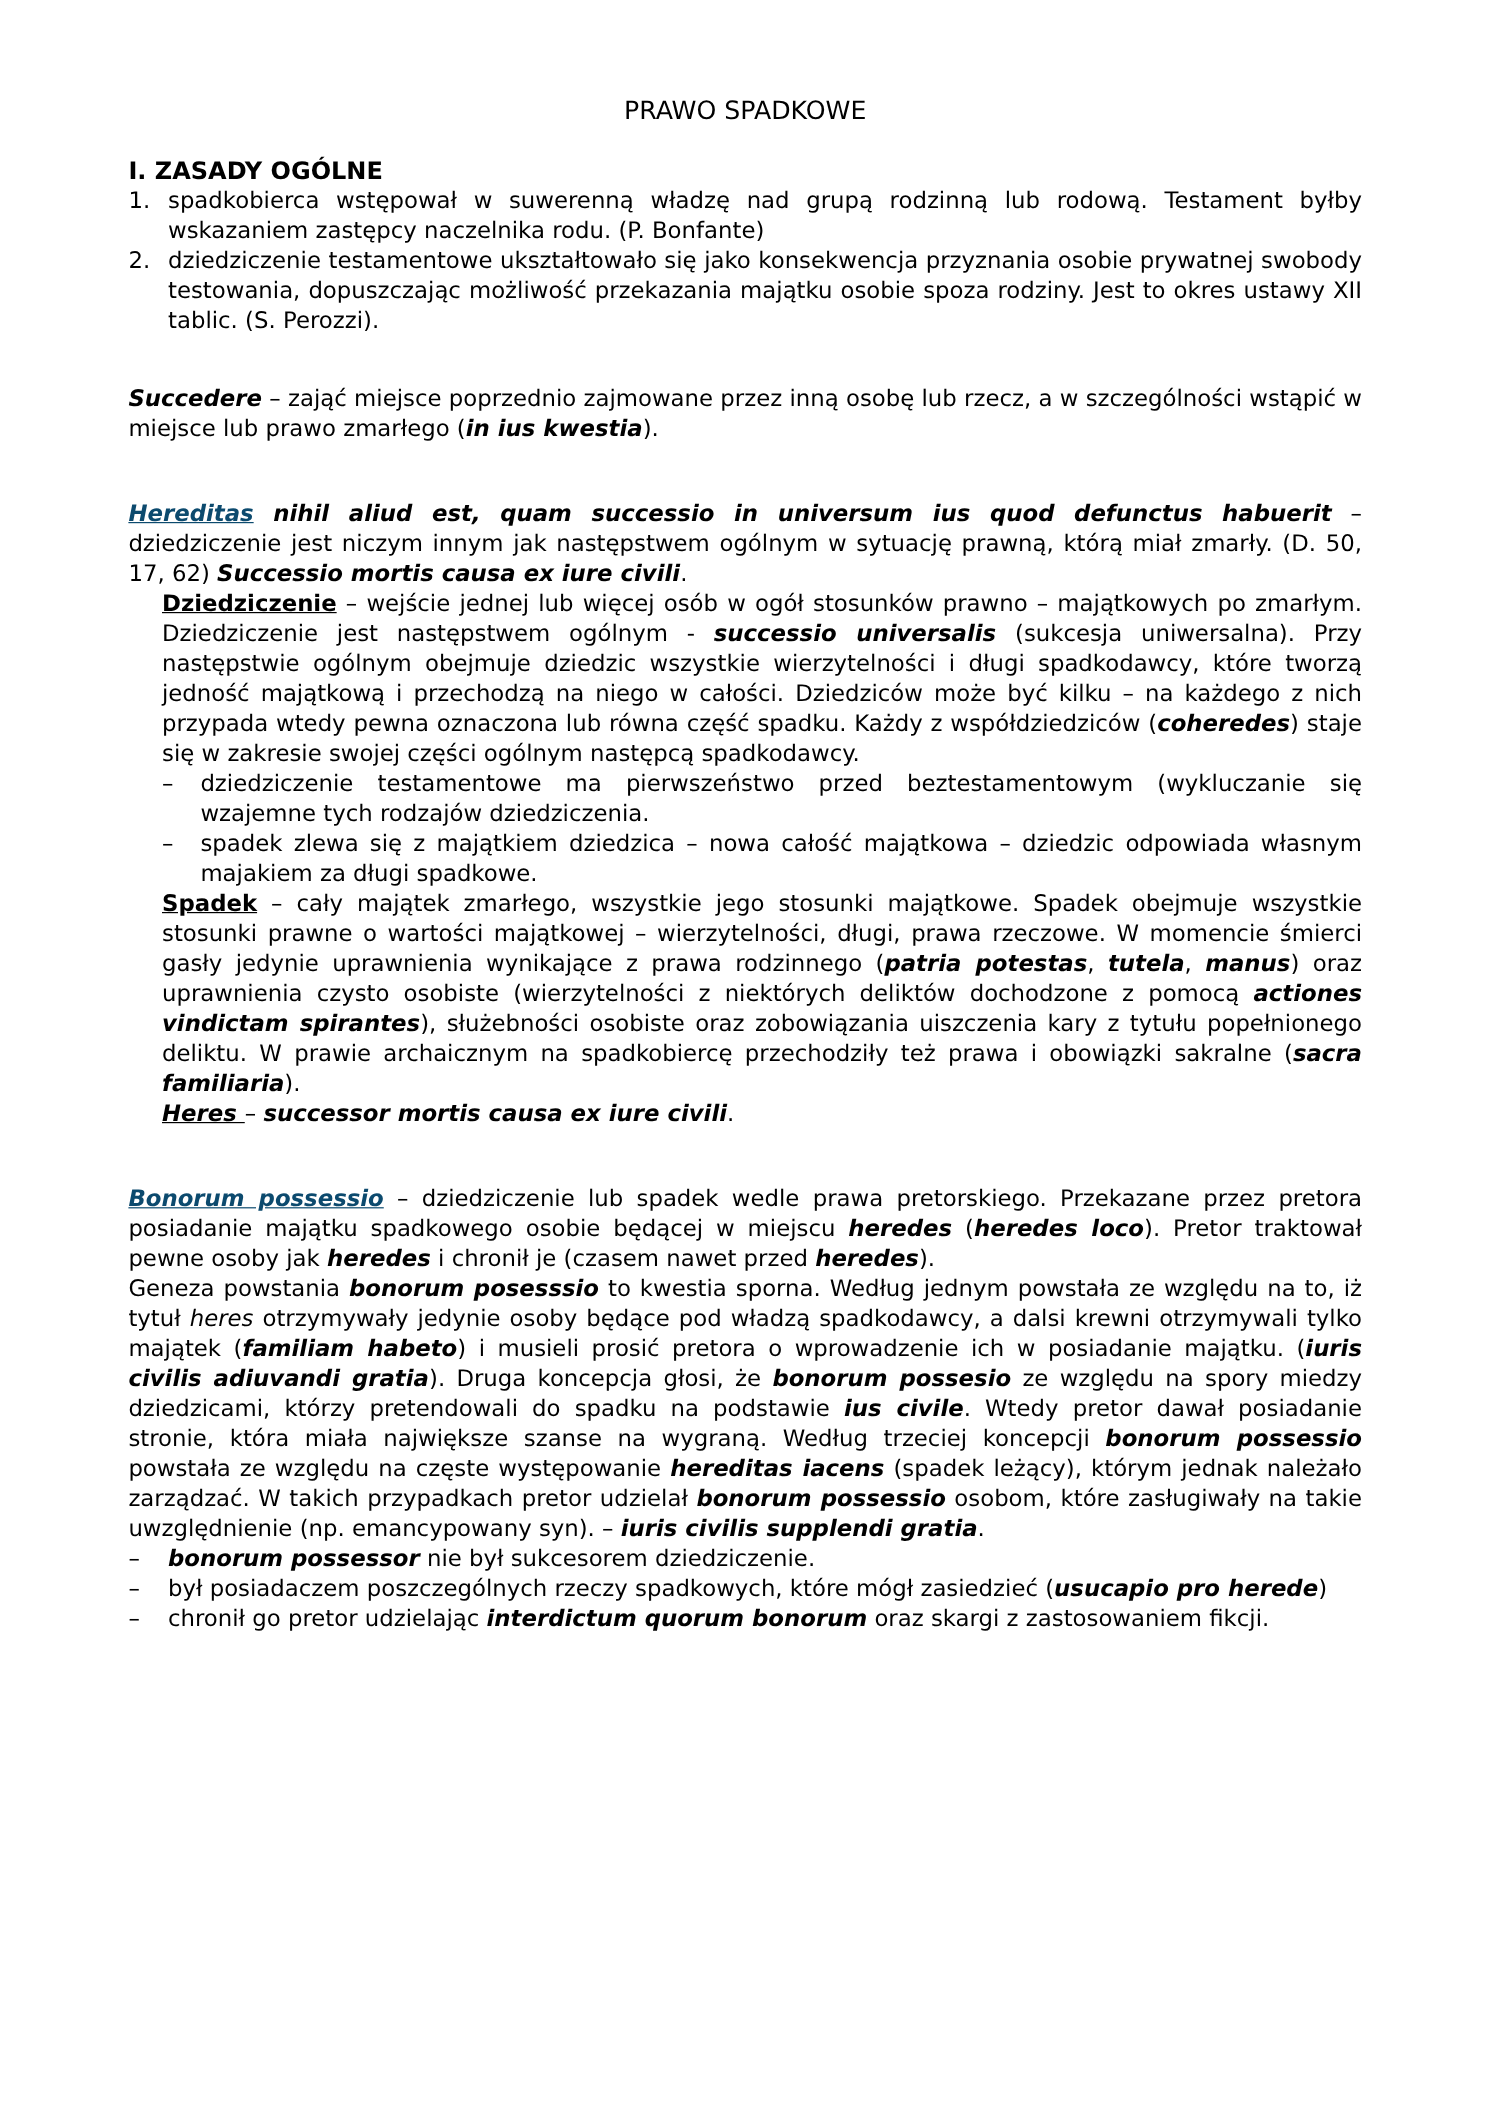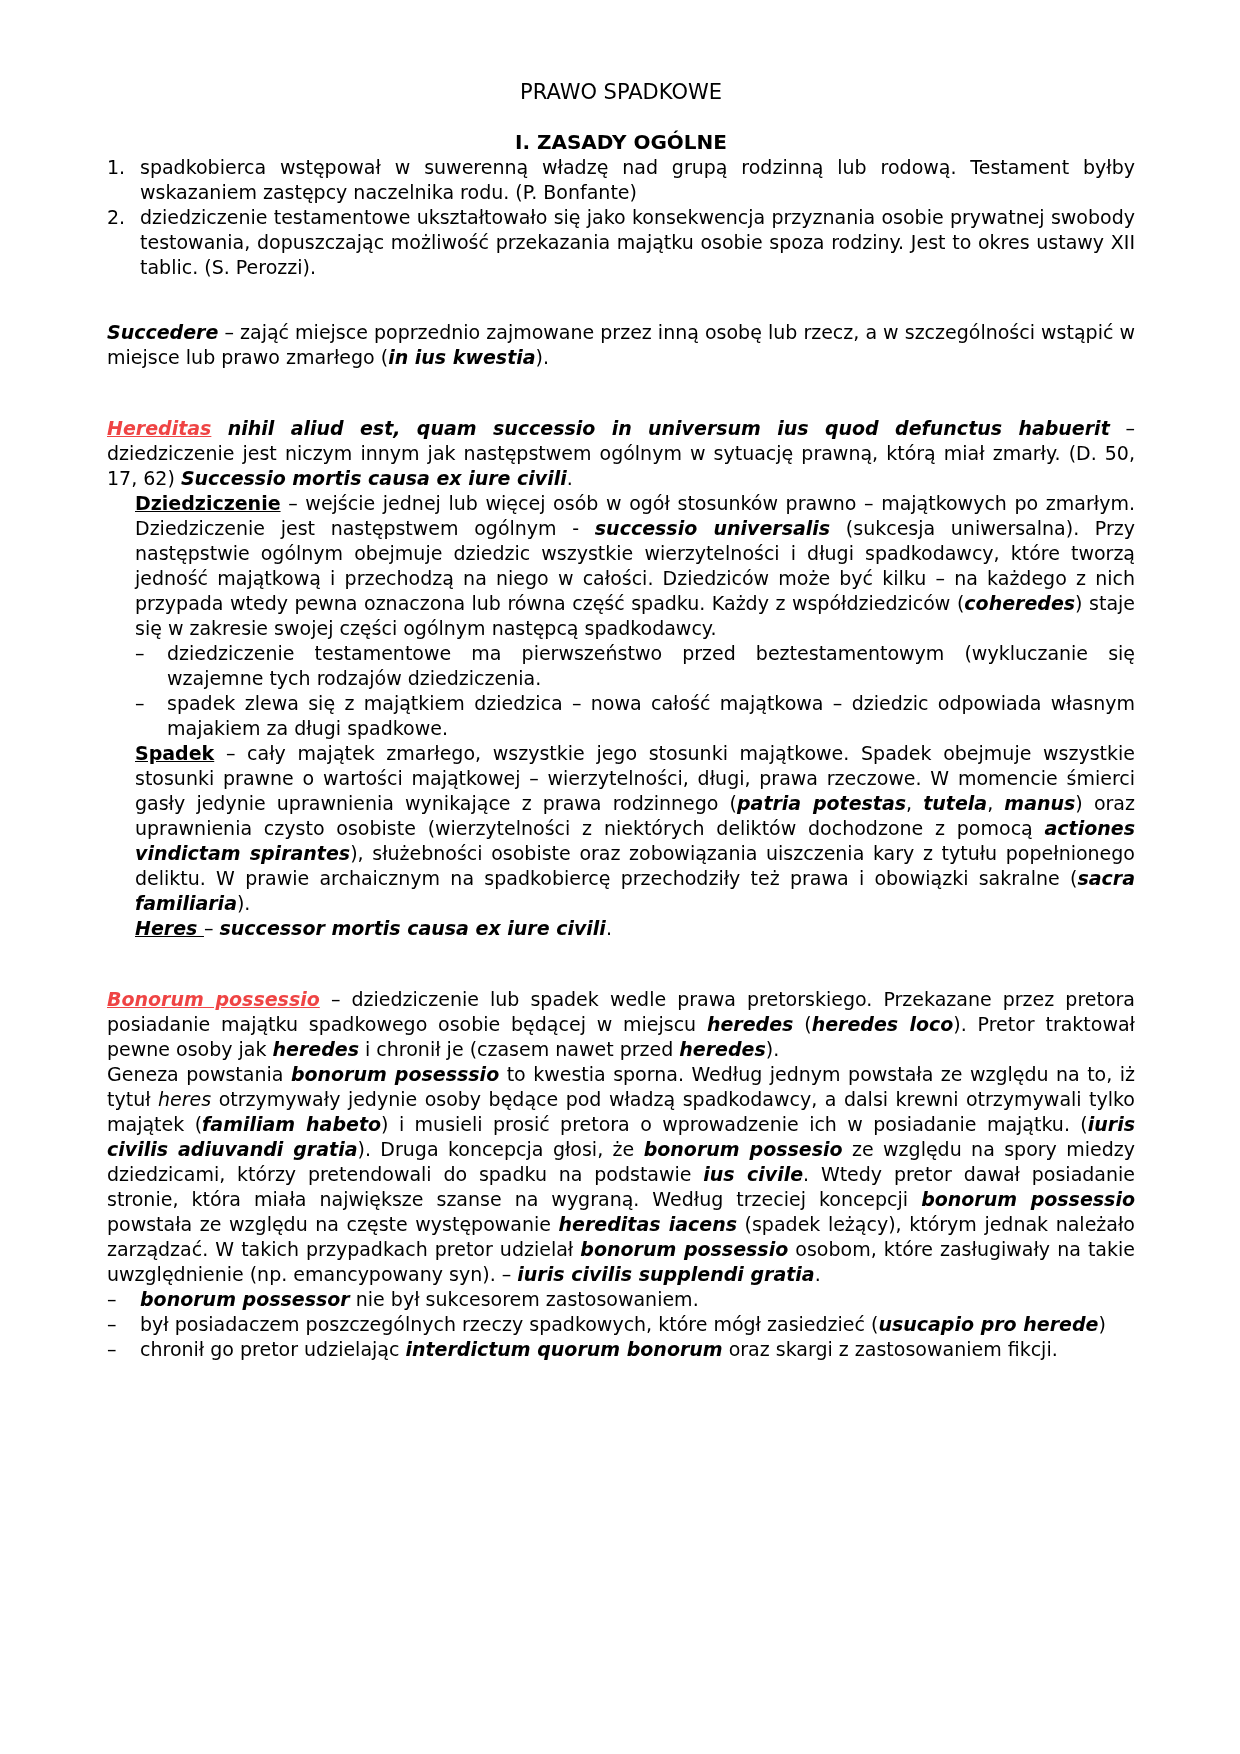--- a/index.html
+++ b/index.html
@@ -14,43 +14,43 @@
   .block { text-align:justify; }
   .title { text-align:center; font-weight:normal; font-size:21px; }
   .h1 { font-weight:bold; font-size:20px; text-align:left; }
   .bold-head { text-align:left; }
   .indent1 { margin-left:28px; }
   .li { position:relative; }
   .li > .marker { position:absolute; left:0; top:0; }
   .num { padding-left:33px; }
   .dash1 { padding-left:33px; }
   .dash2 { margin-left:28px; padding-left:32px; }
-  .mt1 { margin-top:25px;text-align:center; }
+  .mt1 { margin-top:25px; }
   .mt15 { margin-top:40px; }
   .mt2 { margin-top:46px; }
   .bold { font-weight:bold; }
   .italic { font-style:italic; }
   .underline { text-decoration:underline; }
-  .red { color:#ef4444; }
+  .red { color:#0c4a6e; }
 </style>
 </head>
 <body>
 
 <div class="page">
   <div class="block title">PRAWO SPADKOWE</div>
   <div>
       <div class="block h1 mt1"><span class="bold">I. ZASADY OGÓLNE</span></div>
       <div class="block li num"><span class="marker">1.</span><span>spadkobierca wstępował w suwerenną władzę nad grupą rodzinną lub rodową. Testament byłby wskazaniem zastępcy naczelnika rodu. (P. Bonfante)</span></div>
       <div class="block li num"><span class="marker">2.</span><span>dziedziczenie testamentowe ukształtowało się jako konsekwencja przyznania osobie prywatnej swobody testowania, dopuszczając możliwość przekazania majątku osobie spoza rodziny. Jest to okres ustawy XII tablic. (S. Perozzi).</span></div>
       <div class="block mt15"><span class="bold italic">Succedere</span><span> – zająć miejsce poprzednio zajmowane przez inną osobę lub rzecz, a w szczególności wstąpić w miejsce lub prawo zmarłego (</span><span class="bold italic">in ius kwestia</span><span>).</span></div>
       <div class="block mt2"><span class="red bold italic underline">Hereditas</span><span class="bold italic"> nihil aliud est, quam successio in universum ius quod defunctus habuerit</span><span> – dziedziczenie jest niczym innym jak następstwem ogólnym w sytuację prawną, którą miał zmarły. (D. 50, 17, 62) </span><span class="bold italic">Successio mortis causa ex iure civili</span><span>.</span></div>
       <div class="block indent1"><span class="bold underline">Dziedziczenie</span><span> – wejście jednej lub więcej osób w ogół stosunków prawno – majątkowych po zmarłym. Dziedziczenie jest następstwem ogólnym - </span><span class="bold italic">successio universalis</span><span> (sukcesja uniwersalna). Przy następstwie ogólnym obejmuje dziedzic wszystkie wierzytelności i długi spadkodawcy, które tworzą jedność majątkową i przechodzą na niego w całości. Dziedziców może być kilku – na każdego z nich przypada wtedy pewna oznaczona lub równa część spadku. Każdy z współdziedziców (</span><span class="bold italic">coheredes</span><span>) staje się w zakresie swojej części ogólnym następcą spadkodawcy.</span></div>
       <div class="block li dash2"><span class="marker">–</span><span>dziedziczenie testamentowe ma pierwszeństwo przed beztestamentowym (wykluczanie się wzajemne tych rodzajów dziedziczenia.</span></div>
       <div class="block li dash2"><span class="marker">–</span><span>spadek zlewa się z majątkiem dziedzica – nowa całość majątkowa – dziedzic odpowiada własnym majakiem za długi spadkowe.</span></div>
       <div class="block indent1"><span class="bold underline">Spadek</span><span> – cały majątek zmarłego, wszystkie jego stosunki majątkowe. Spadek obejmuje wszystkie stosunki prawne o wartości majątkowej – wierzytelności, długi, prawa rzeczowe. W momencie śmierci gasły jedynie uprawnienia wynikające z prawa rodzinnego (</span><span class="bold italic">patria potestas</span><span>, </span><span class="bold italic">tutela</span><span>, </span><span class="bold italic">manus</span><span>) oraz uprawnienia czysto osobiste (wierzytelności z niektórych deliktów dochodzone z pomocą </span><span class="bold italic">actiones vindictam spirantes</span><span>), służebności osobiste oraz zobowiązania uiszczenia kary z tytułu popełnionego deliktu. W prawie archaicznym na spadkobiercę przechodziły też prawa i obowiązki sakralne (</span><span class="bold italic">sacra familiaria</span><span>).</span></div>
       <div class="block indent1"><span class="bold italic underline">Heres </span><span>– </span><span class="bold italic">successor mortis causa ex iure civili</span><span>.</span></div>
       <div class="block mt2"><span class="red bold italic underline">Bonorum possessio</span><span> – dziedziczenie lub spadek wedle prawa pretorskiego. Przekazane przez pretora posiadanie majątku spadkowego osobie będącej w miejscu </span><span class="bold italic">heredes</span><span> (</span><span class="bold italic">heredes loco</span><span>). Pretor traktował pewne osoby jak </span><span class="bold italic">heredes</span><span> i chronił je (czasem nawet przed </span><span class="bold italic">heredes</span><span>).</span></div>
       <div class="block"><span>Geneza powstania </span><span class="bold italic">bonorum posesssio</span><span> to kwestia sporna. Według jednym powstała ze względu na to, iż tytuł </span><span class="italic">heres</span><span> otrzymywały jedynie osoby będące pod władzą spadkodawcy, a dalsi krewni otrzymywali tylko majątek (</span><span class="bold italic">familiam habeto</span><span>) i musieli prosić pretora o wprowadzenie ich w posiadanie majątku. (</span><span class="bold italic">iuris civilis adiuvandi gratia</span><span>). Druga koncepcja głosi, że </span><span class="bold italic">bonorum possesio</span><span> ze względu na spory miedzy dziedzicami, którzy pretendowali do spadku na podstawie </span><span class="bold italic">ius civile</span><span>. Wtedy pretor dawał posiadanie stronie, która miała największe szanse na wygraną. Według trzeciej koncepcji </span><span class="bold italic">bonorum possessio</span><span> powstała ze względu na częste występowanie </span><span class="bold italic">hereditas iacens</span><span> (spadek leżący), którym jednak należało zarządzać. W takich przypadkach pretor udzielał </span><span class="bold italic">bonorum possessio</span><span> osobom, które zasługiwały na takie uwzględnienie (np. emancypowany syn). – </span><span class="bold italic">iuris civilis supplendi gratia</span><span>.</span></div>
-      <div class="block li dash1"><span class="marker">–</span><span class="bold italic">bonorum possessor</span><span> nie był sukcesorem zastosowaniem.</span></div>
+      <div class="block li dash1"><span class="marker">–</span><span class="bold italic">bonorum possessor</span><span> nie był sukcesorem dziedziczenie.</span></div>
       <div class="block li dash1"><span class="marker">–</span><span>był posiadaczem poszczególnych rzeczy spadkowych, które mógł zasiedzieć (</span><span class="bold italic">usucapio pro herede</span><span>)</span></div>
       <div class="block li dash1"><span class="marker">–</span><span>chronił go pretor udzielając </span><span class="bold italic">interdictum quorum bonorum</span><span> oraz skargi z zastosowaniem fikcji.</span></div>
     </div>
 </div>
 
 </body></html>

